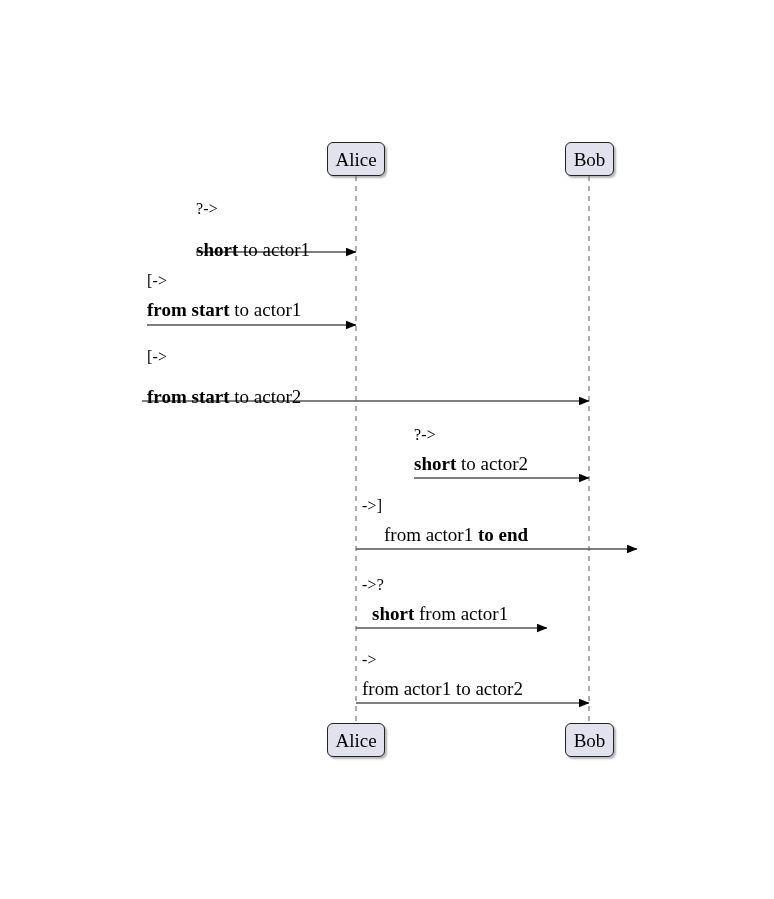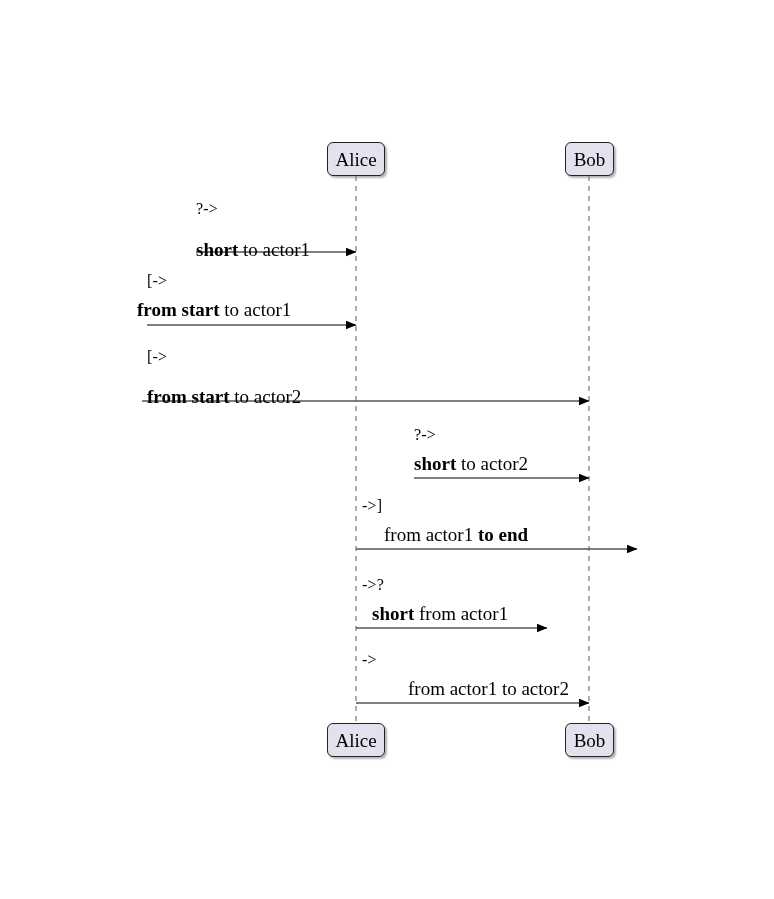--- a/index.html
+++ b/index.html
@@ -102,26 +102,26 @@
         <span>Bob</span>
       </div>
       <div class="actor-box" style="left: 565px; top: 723px; width: 49px; height: 34px; background: rgb(226, 226, 238); border-color: rgb(35, 35, 35);">
         <span>Bob</span>
       </div>
     </div>
   <div id="label-layer">
       <div class="msg-arrowtext" style="left: 196px; top: 200px;">?-&gt;</div>
       <div class="msg-label" style="left: 196px; top: 240px;"><b>short</b><span> to actor1</span></div>
       <div class="msg-arrowtext" style="left: 147px; top: 272px;">[-&gt;</div>
-      <div class="msg-label" style="left: 137px; top: 300px;"><b>from start</b><span> to actor1</span></div>
+      <div class="msg-label" style="left: 147px; top: 300px;"><b>from start</b><span> to actor1</span></div>
       <div class="msg-arrowtext" style="left: 147px; top: 348px;">[-&gt;</div>
       <div class="msg-label" style="left: 147px; top: 387px;"><b>from start</b><span> to actor2</span></div>
       <div class="msg-arrowtext" style="left: 414px; top: 426px;">?-&gt;</div>
       <div class="msg-label" style="left: 414px; top: 454px;"><b>short</b><span> to actor2</span></div>
       <div class="msg-arrowtext" style="left: 362px; top: 497px;">-&gt;]</div>
       <div class="msg-label" style="left: 384px; top: 525px;"><span>from actor1 </span><b>to end</b></div>
       <div class="msg-arrowtext" style="left: 362px; top: 576px;">-&gt;?</div>
       <div class="msg-label" style="left: 372px; top: 604px;"><b>short</b><span> from actor1</span></div>
       <div class="msg-arrowtext" style="left: 362px; top: 651px;">-&gt;</div>
-      <div class="msg-label" style="left: 362px; top: 679px; margin-left: 46px;"><span>from actor1 to actor2</span></div>
+      <div class="msg-label" style="left: 362px; top: 679px;"><span>from actor1 to actor2</span></div>
     </div>
 
 </div>
 
 </body></html>

